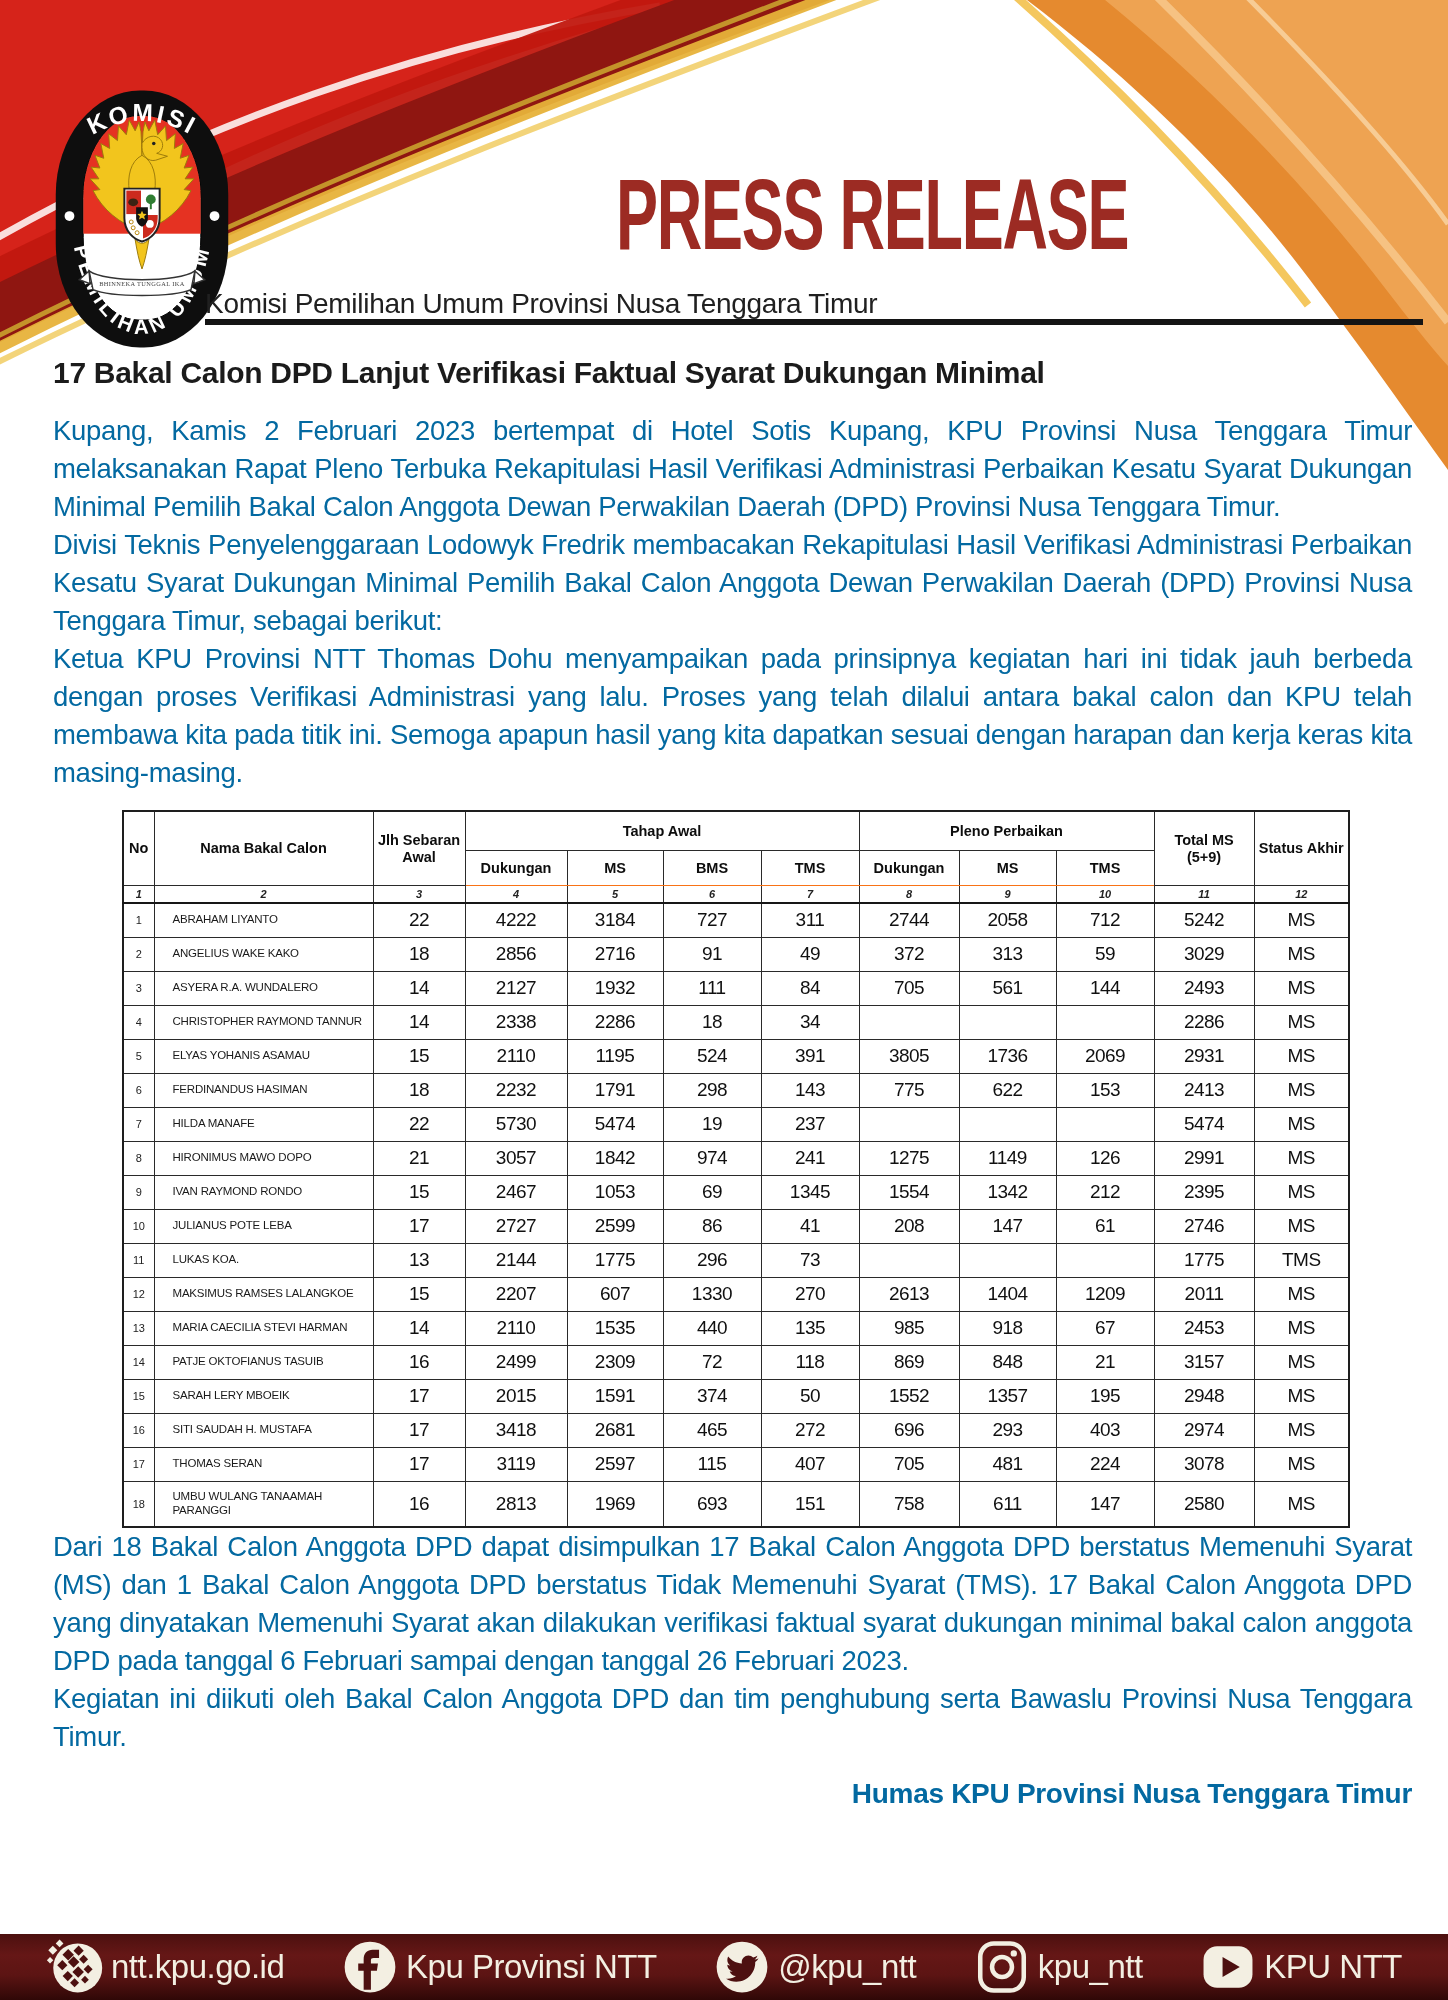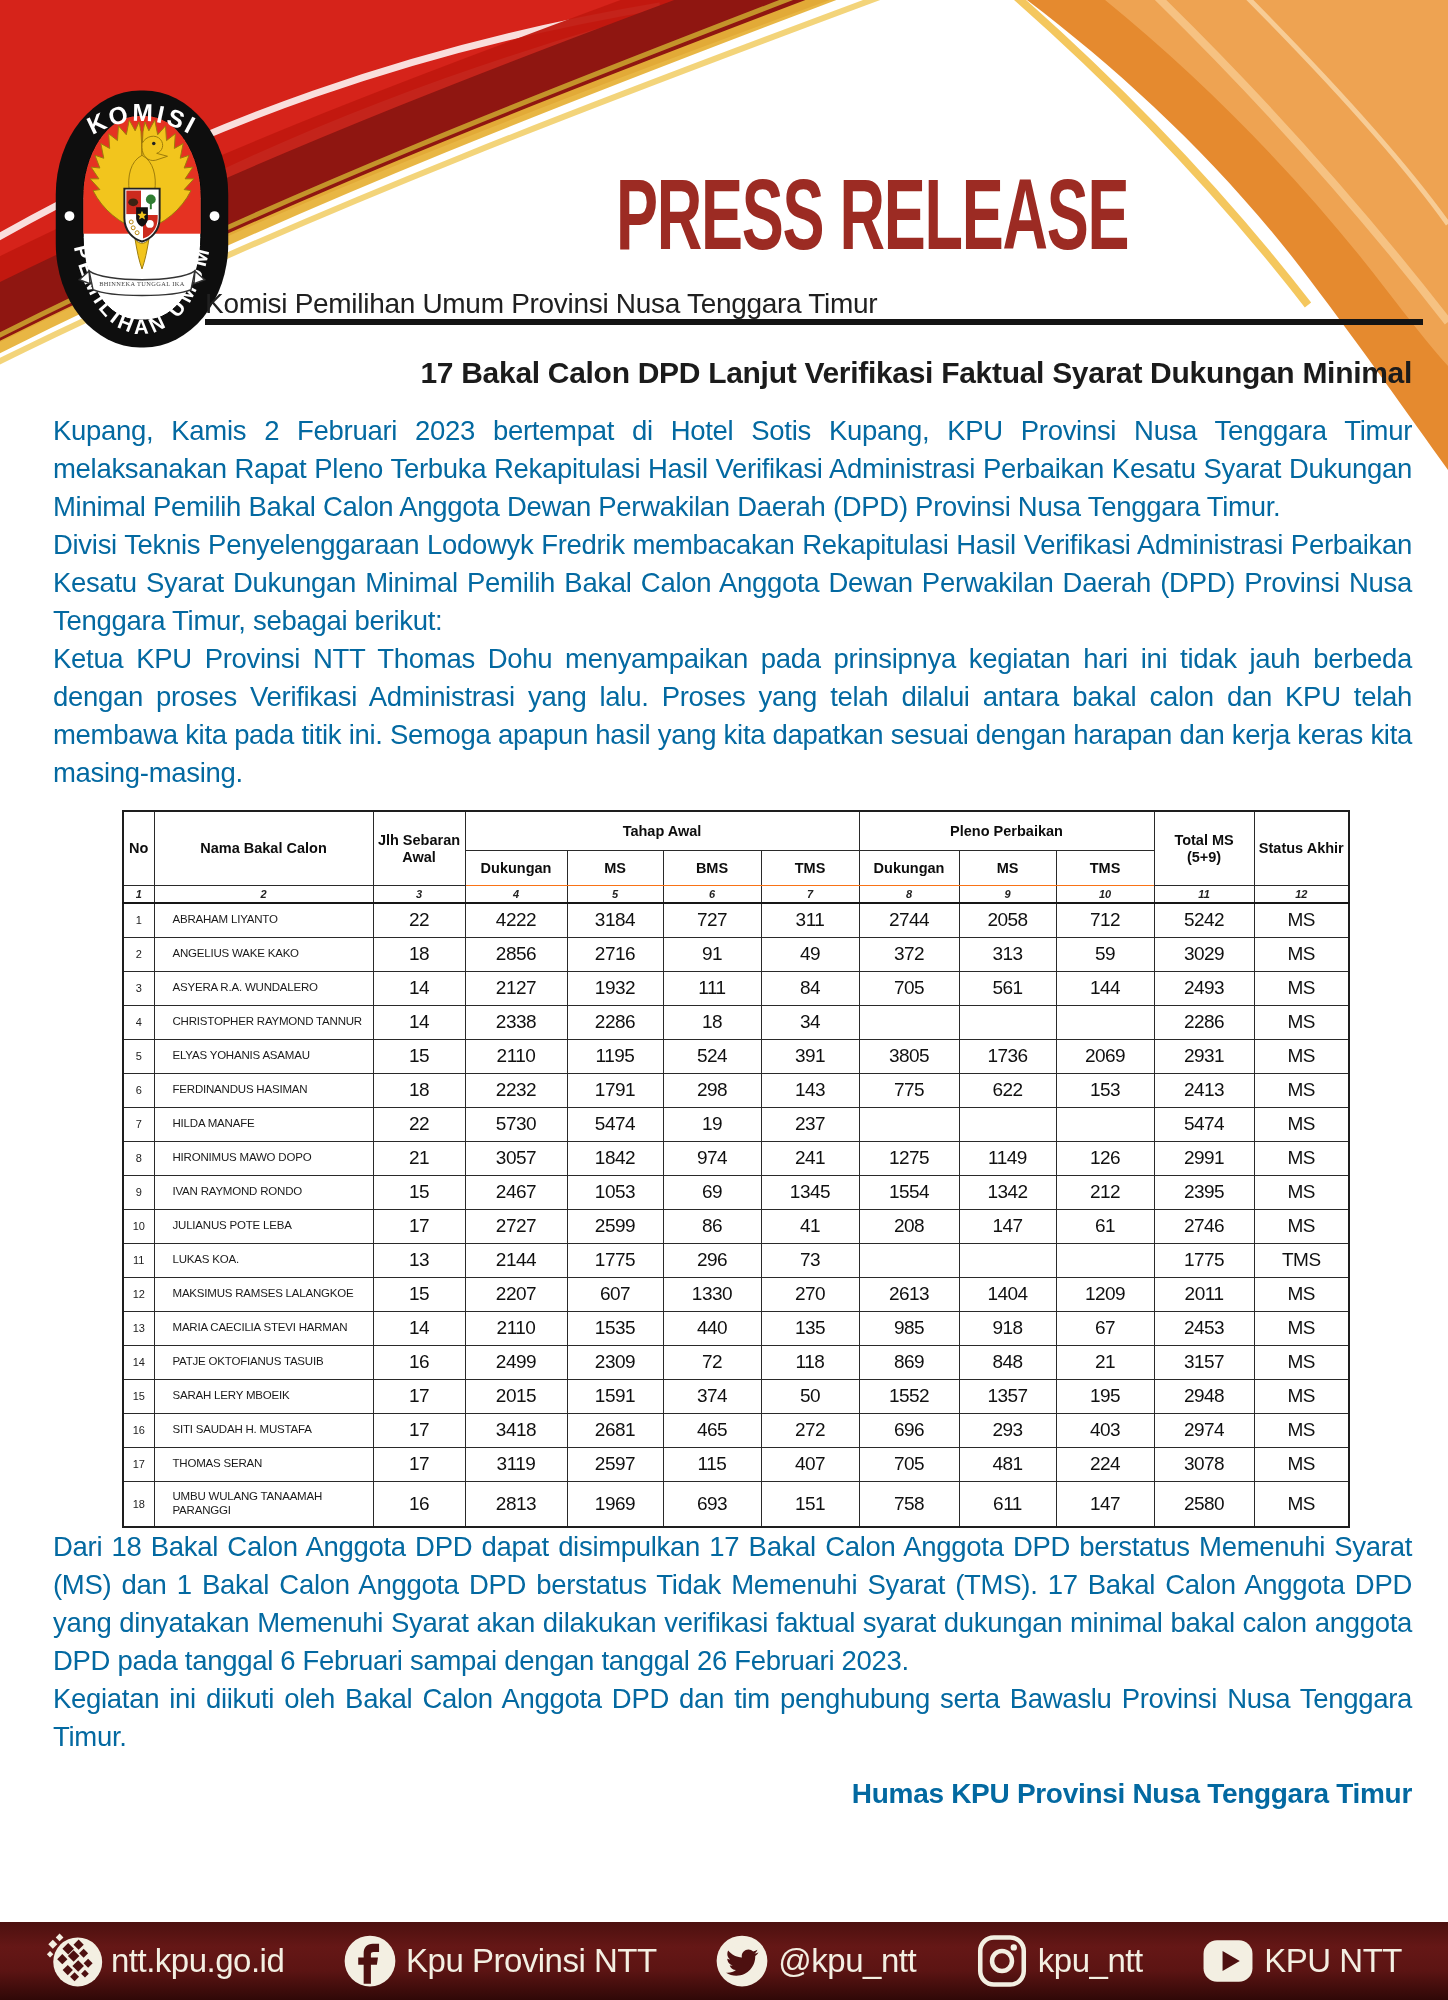--- a/index.html
+++ b/index.html
@@ -19,21 +19,21 @@
   }
   .org-subtitle{
     position:absolute;left:205px;top:288px;
     font-size:28px;color:#202020;letter-spacing:-0.3px;white-space:nowrap;
   }
   .header-rule{
     position:absolute;left:205px;top:319px;width:1218px;height:6px;background:#141414;
   }
   .content{position:absolute;left:53px;right:36px;top:356px;}
   .article-title{
-    margin:0 0 22px 0;text-align:right;
+    margin:0 0 22px 0;text-align:left;
     font-size:30px;font-weight:700;color:#1b1b1b;letter-spacing:-0.3px;
   }
   .content p{
     margin:0;font-size:27.5px;line-height:38px;text-align:justify;
     color:#0369a1;letter-spacing:-0.3px;
   }
   .recap-table{
     border-collapse:collapse;table-layout:fixed;width:1226px;
     margin:18px 0 0 69px;border:2px solid #1e1e1e;color:#101010;
   }
@@ -49,21 +49,21 @@
   .recap-table tbody tr:last-child{height:46px;}
   td.c-no{font-size:11px;text-align:center;color:#222;}
   td.c-name{font-size:11.5px;text-align:left;padding-left:18px;letter-spacing:-0.2px;color:#1a1a1a;line-height:1.2;}
   td.c-num,td.c-status{font-size:19px;text-align:center;letter-spacing:-0.5px;}
   .closing{margin-top:42px;}
   .signature{
     margin-top:22px;text-align:right;
     font-size:28px;font-weight:700;color:#0369a1;letter-spacing:-0.3px;
   }
   .footer{
-    position:absolute;left:0;bottom:0;width:1448px;height:78px;
+    position:absolute;left:0;bottom:0;width:1448px;height:66px;
     background:linear-gradient(180deg,#4c100f 0%,#651716 32%,#5c1413 62%,#2f0807 100%);
     display:flex;align-items:center;justify-content:space-between;
     padding:0 46px;box-sizing:border-box;
   }
   .f-item{display:flex;align-items:center;gap:7px;}
   .f-icon{width:58px;height:58px;flex:0 0 auto;}
   .f-label{font-size:33px;color:#f3efe2;letter-spacing:-0.5px;white-space:nowrap;}
 </style>
 </head>
 <body>

